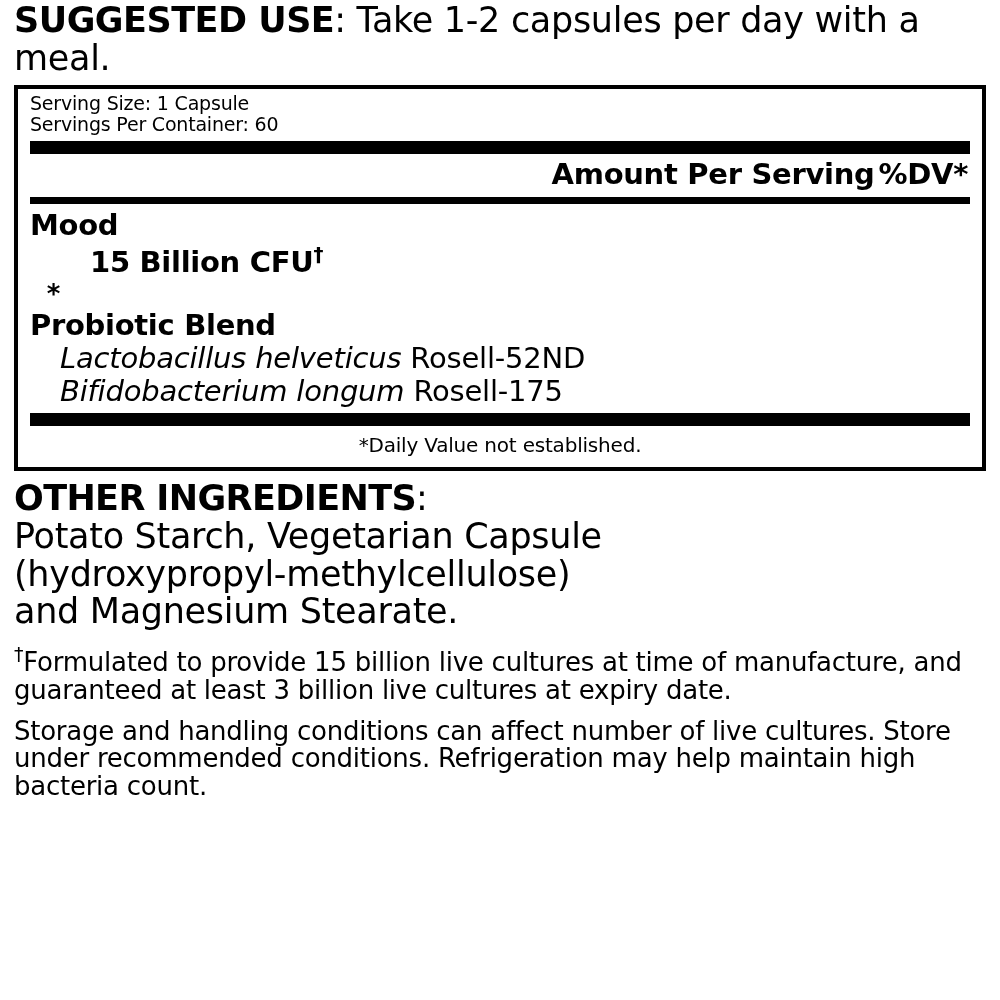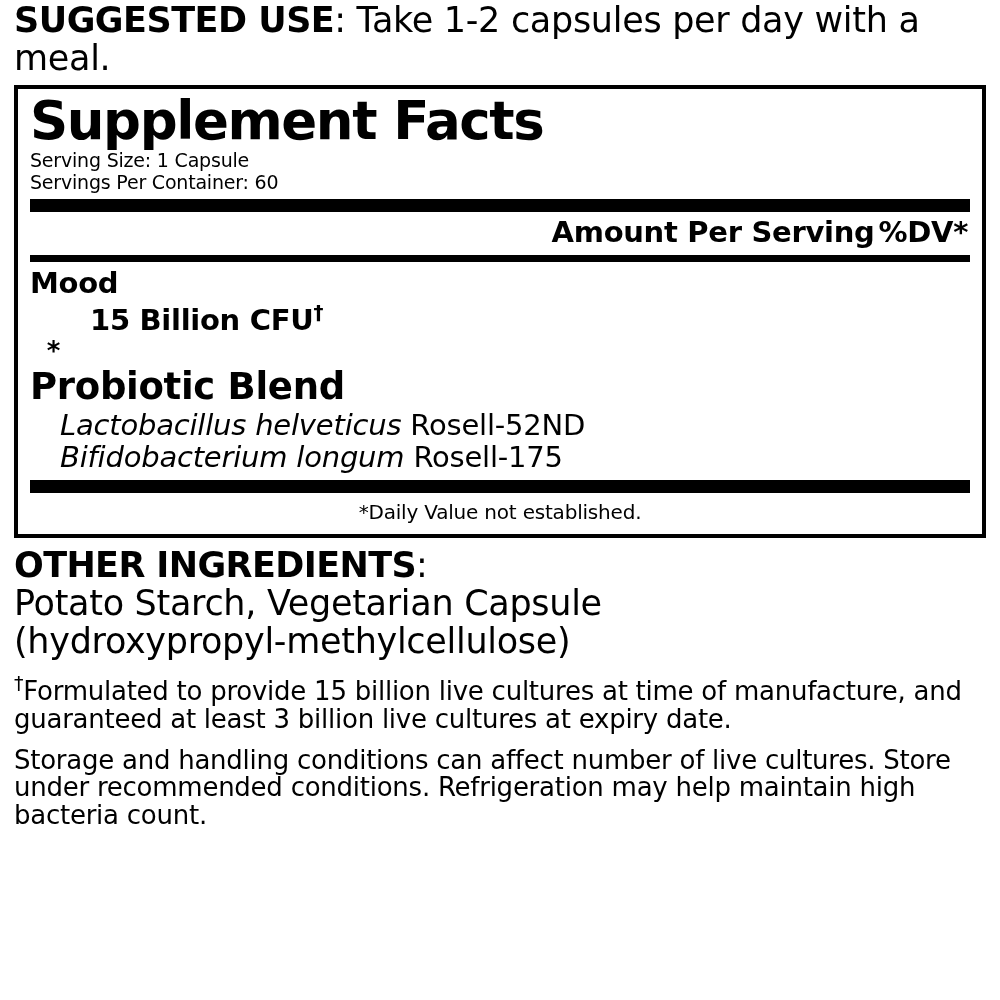--- a/index.html
+++ b/index.html
@@ -89,21 +89,21 @@
     text-align: center;
     padding-left: 60px;
   }
   .blend-amt sup { font-size: 20px; }
   .blend-dv {
     width: 30px;
     text-align: right;
     font-size: 26px;
   }
   .blend-name2 {
-    font-size: 37px;
+    font-size: 29px;
     font-weight: bold;
     letter-spacing: -0.3px;
     line-height: 1.15;
   }
   .strain {
     font-size: 29px;
     line-height: 1.12;
     padding-left: 30px;
     letter-spacing: -0.2px;
     white-space: nowrap;
@@ -152,21 +152,20 @@
 <body>
 
 <div class="page">
 
   <div class="suggested-use">
     <span class="lead">SUGGESTED USE</span><span>:</span><span> Take 1-2 capsules per day with a meal.</span>
   </div>
 
   <div class="sf-panel">
 
-    <div class="sf-title">Supplement Facts</div>
 
     <div class="sf-serving">Serving Size:  1 Capsule</div>
     <div class="sf-serving">Servings Per Container:  60</div>
 
     <div class="rule-thick"></div>
 
     <div class="amount-row">
       <span class="aps">Amount Per Serving</span>
       <span>%DV*</span>
     </div>
@@ -188,20 +187,21 @@
 
     <div class="dv-note">*Daily Value not established.</div>
   </div>
 
   <div class="other">
     <div class="other-head">
       <b>OTHER INGREDIENTS</b><span>:</span>
     </div>
     <div class="other-body">Potato Starch, Vegetarian Capsule</div>
     <div class="other-body">(hydroxypropyl-methylcellulose)</div>
+    <div class="other-body">and Magnesium Stearate.</div>
   </div>
 
   <div class="fine"><sup>†</sup><span>Formulated to provide 15 billion live cultures at time of manufacture, and guaranteed at least 3 billion live cultures at expiry date.</span></div>
 
   <div class="fine"><span>Storage and handling conditions can affect number of live cultures. Store under recommended conditions. Refrigeration may help maintain high bacteria count.</span></div>
 
 
 </div>
 
 </body></html>

